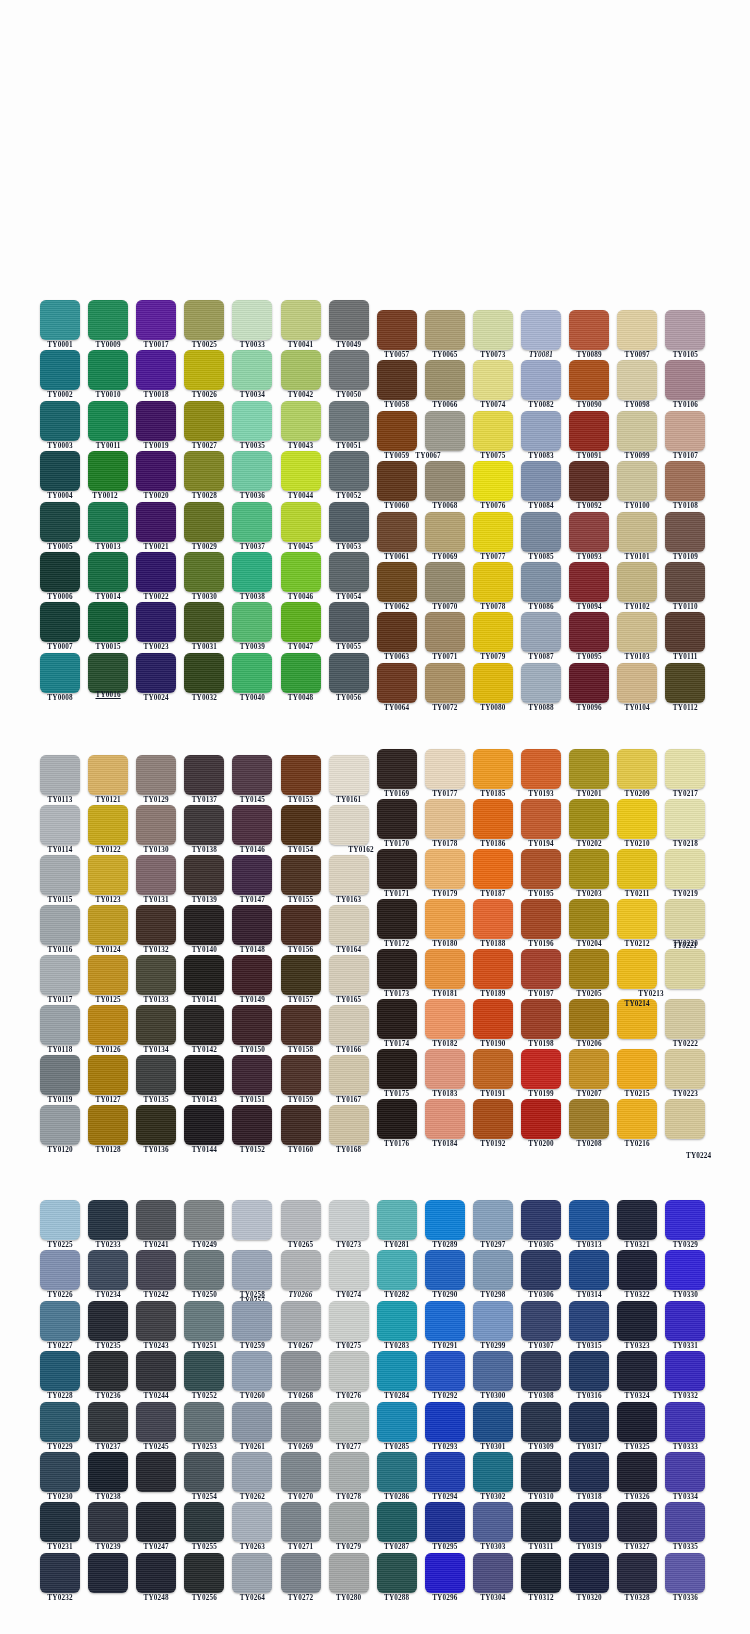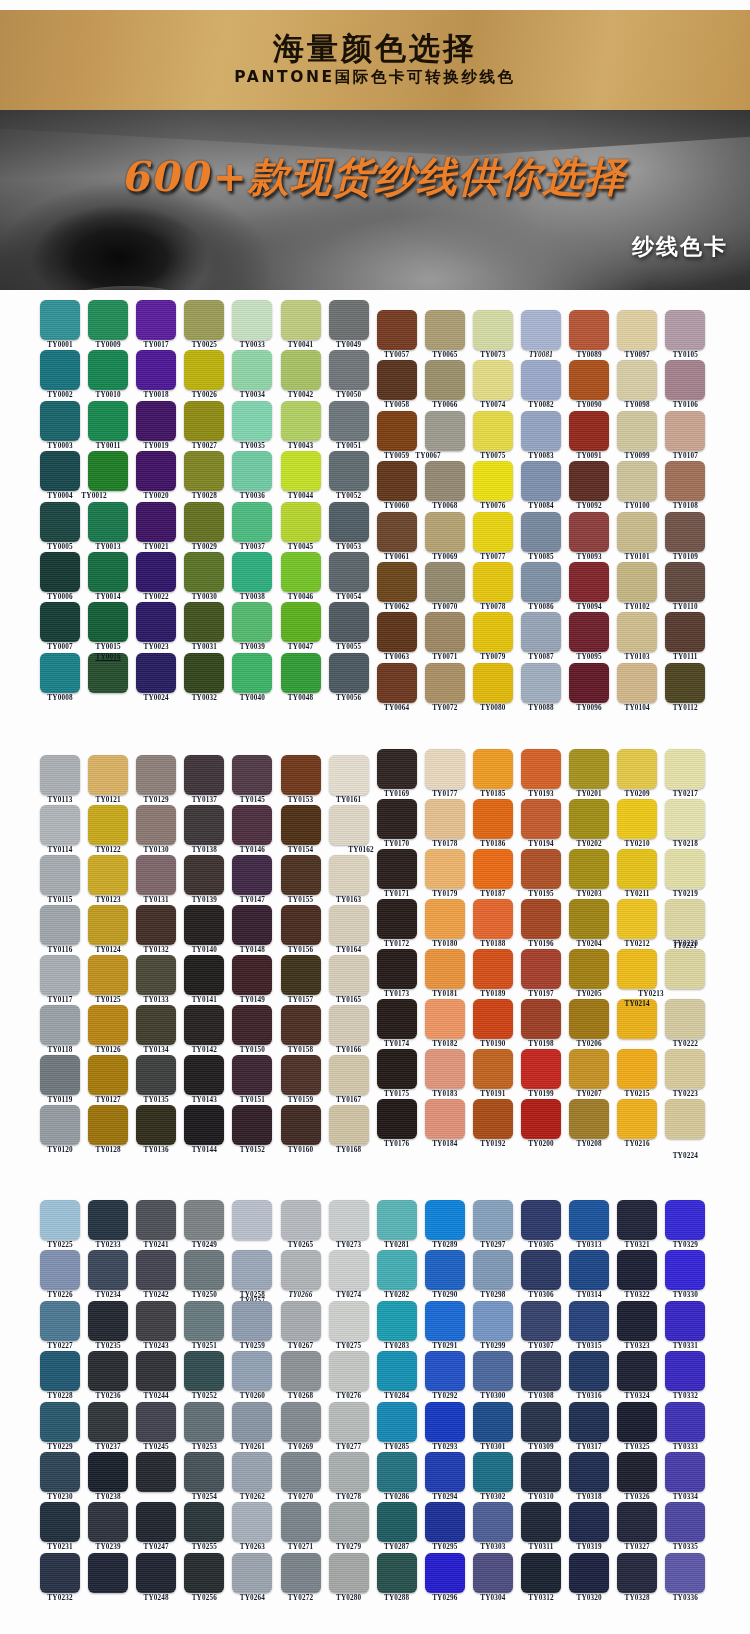--- a/index.html
+++ b/index.html
@@ -85,37 +85,20 @@
     font-family:"Liberation Serif",serif;
     font-size:7.2px;font-weight:bold;color:#111827;
     letter-spacing:.15px;white-space:nowrap;
   }
 </style>
 </head>
 <body>
 
 <div class="page">
 
-  <div class="hero">
-
-    <div class="hero-top">
-      <div class="hero-title">海量颜色选择</div>
-      <div class="hero-sub">PANTONE国际色卡可转换纱线色</div>
-    </div>
-
-    <div class="hero-photo">
-      <div class="hero-ring">
-        
-      </div>
-    </div>
-
-    <div class="hero-big">600+款现货纱线供你选择</div>
-
-    <div class="hero-tag">纱线色卡</div>
-  </div>
 
   <div class="grid" id="block-0" style="top:0;height:440px;">
       <div class="sw" title="TY0001 #2e9094" style="left: 40px; top: 300px; background: rgb(46, 144, 148);">
         <div class="tex"></div>
       </div>
       <div class="lbl" style="left: 34px; top: 341px;">TY0001</div>
       <div class="sw" title="TY0002 #14717d" style="left: 40px; top: 350.4px; background: rgb(20, 113, 125);">
         <div class="tex"></div>
       </div>
       <div class="lbl" style="left: 34px; top: 391.4px;">TY0002</div>
@@ -151,37 +134,37 @@
         <div class="tex"></div>
       </div>
       <div class="lbl" style="left: 82.1px; top: 391.4px;">TY0010</div>
       <div class="sw" title="TY0011 #14874c" style="left: 88.1px; top: 400.8px; background: rgb(20, 135, 76);">
         <div class="tex"></div>
       </div>
       <div class="lbl" style="left: 82.1px; top: 441.8px;">TY0011</div>
       <div class="sw" title="TY0012 #1a7c22" style="left: 88.1px; top: 451.2px; background: rgb(26, 124, 34);">
         <div class="tex"></div>
       </div>
-      <div class="lbl" style="left: 68px; top: 492.2px;">TY0012</div>
+      <div class="lbl" style="left: 79px; top: 492.2px;">TY0012</div>
       <div class="sw" title="TY0013 #16764a" style="left: 88.1px; top: 501.6px; background: rgb(22, 118, 74);">
         <div class="tex"></div>
       </div>
       <div class="lbl" style="left: 82.1px; top: 542.6px;">TY0013</div>
       <div class="sw" title="TY0014 #136b3e" style="left: 88.1px; top: 552px; background: rgb(19, 107, 62);">
         <div class="tex"></div>
       </div>
       <div class="lbl" style="left: 82.1px; top: 593px;">TY0014</div>
       <div class="sw" title="TY0015 #0f5c33" style="left: 88.1px; top: 602.4px; background: rgb(15, 92, 51);">
         <div class="tex"></div>
       </div>
       <div class="lbl" style="left: 82.1px; top: 643.4px;">TY0015</div>
       <div class="sw" title="TY0016 #234c2b" style="left: 88.1px; top: 652.8px; background: rgb(35, 76, 43);">
         <div class="tex"></div>
       </div>
-      <div class="lbl" style="left: 82.1px; top: 653px; text-decoration: underline;">TY0016</div>
+      <div class="lbl" style="left: 82.1px; top: 691px; text-decoration: underline;">TY0016</div>
       <div class="sw" title="TY0017 #5a1a9b" style="left: 136.2px; top: 300px; background: rgb(90, 26, 155);">
         <div class="tex"></div>
       </div>
       <div class="lbl" style="left: 130.2px; top: 341px;">TY0017</div>
       <div class="sw" title="TY0018 #4b1595" style="left: 136.2px; top: 350.4px; background: rgb(75, 21, 149);">
         <div class="tex"></div>
       </div>
       <div class="lbl" style="left: 130.2px; top: 391.4px;">TY0018</div>
       <div class="sw" title="TY0019 #3d1060" style="left: 136.2px; top: 400.8px; background: rgb(61, 16, 96);">
         <div class="tex"></div>
@@ -1001,21 +984,21 @@
         <div class="tex"></div>
       </div>
       <div class="lbl" style="left: 659.3px; top: 1040px;">TY0222</div>
       <div class="sw" title="TY0223 #d8cb9c" style="left: 665.3px; top: 1049px; background: rgb(216, 203, 156);">
         <div class="tex"></div>
       </div>
       <div class="lbl" style="left: 659.3px; top: 1090px;">TY0223</div>
       <div class="sw" title="TY0224 #d6c898" style="left: 665.3px; top: 1099px; background: rgb(214, 200, 152);">
         <div class="tex"></div>
       </div>
-      <div class="lbl" style="left: 659.3px; top: 1152px;">TY0224</div>
+      <div class="lbl" style="left: 659.3px; top: 1152px; text-align: right;">TY0224</div>
     </div>
   <div class="grid" id="block-2" style="top:0;height:440px;">
       <div class="sw" title="TY0225 #9cc1d6" style="left: 40px; top: 1200px; background: rgb(156, 193, 214);">
         <div class="tex"></div>
       </div>
       <div class="lbl" style="left: 34px; top: 1241px;">TY0225</div>
       <div class="sw" title="TY0226 #7f8fb0" style="left: 40px; top: 1250.4px; background: rgb(127, 143, 176);">
         <div class="tex"></div>
       </div>
       <div class="lbl" style="left: 34px; top: 1291.4px;">TY0226</div>

